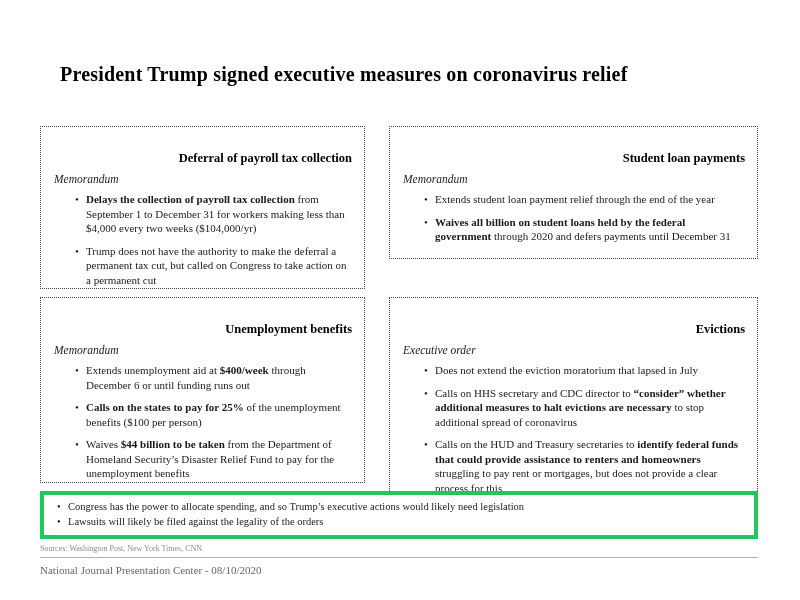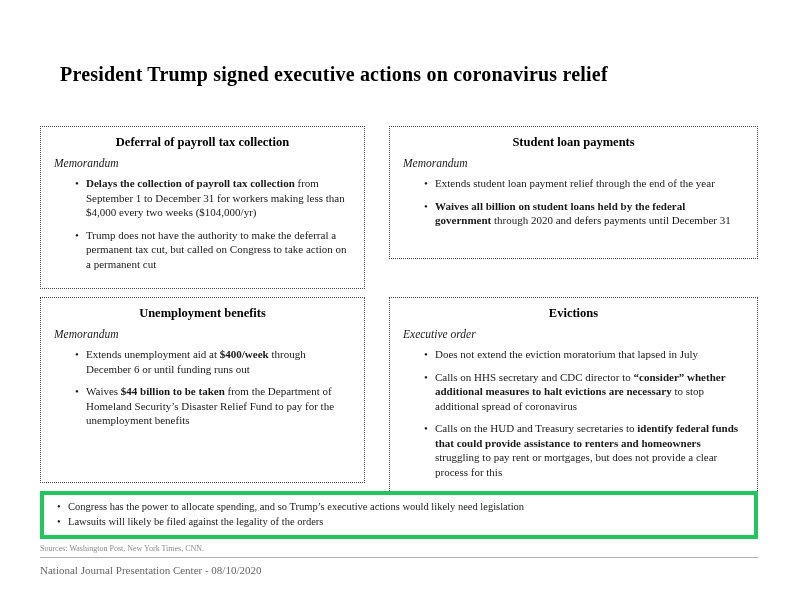--- a/index.html
+++ b/index.html
@@ -28,22 +28,22 @@
     border: 1px dotted #444444;
     padding: 8px 12px 6px 12px;
     box-sizing: border-box;
     background: #ffffff;
   }
   .box-1 { left: 40px;  top: 126px; width: 325px; height: 163px; }
   .box-2 { left: 389px; top: 126px; width: 369px; height: 133px; }
   .box-3 { left: 40px;  top: 297px; width: 325px; height: 186px; }
   .box-4 { left: 389px; top: 297px; width: 369px; height: 196px; }
   .box h2 {
-    margin: 0 0 7px 0;
-    text-align: center;
+    margin: 16px 0 7px 0;
+    text-align: right;
     font-size: 12.5px;
     font-weight: bold;
     color: #000000;
   }
   .subtitle {
     font-style: italic;
     font-size: 11.5px;
     margin: 0 0 7px 1px;
   }
   ul.bullets {
@@ -103,21 +103,21 @@
     top: 564px;
     font-size: 11px;
     color: #666666;
   }
 </style>
 </head>
 <body>
 
 <div class="slide">
 
-  <h1 class="title">President Trump signed executive actions on coronavirus relief</h1>
+  <h1 class="title">President Trump signed executive measures on coronavirus relief</h1>
 
   <section class="box box-1">
     <h2>Deferral of payroll tax collection</h2>
     <div class="subtitle">Memorandum</div>
     <ul class="bullets">
         <li><span class="b">Delays the collection of payroll tax collection</span><span> from September 1 to December 31 for workers making less than $4,000 every two weeks ($104,000/yr)</span></li>
         <li><span>Trump does not have the authority to make the deferral a permanent tax cut, but called on Congress to take action on a permanent cut</span></li>
       </ul>
   </section>
 
@@ -128,20 +128,21 @@
         <li><span>Extends student loan payment relief through the end of the year</span></li>
         <li><span class="b">Waives all billion on student loans held by the federal government</span><span> through 2020 and defers payments until December 31</span></li>
       </ul>
   </section>
 
   <section class="box box-3">
     <h2>Unemployment benefits</h2>
     <div class="subtitle">Memorandum</div>
     <ul class="bullets">
         <li><span>Extends unemployment aid at </span><span class="b">$400/week</span><span> through December 6 or until funding runs out</span></li>
+        <li><span class="b">Calls on the states to pay for 25%</span><span> of the unemployment benefits ($100 per person)</span></li>
         <li><span>Waives </span><span class="b">$44 billion to be taken</span><span> from the Department of Homeland Security’s Disaster Relief Fund to pay for the unemployment benefits</span></li>
       </ul>
   </section>
 
   <section class="box box-4">
     <h2>Evictions</h2>
     <div class="subtitle">Executive order</div>
     <ul class="bullets">
         <li><span>Does not extend the eviction moratorium that lapsed in July</span></li>
         <li><span>Calls on HHS secretary and CDC director to </span><span class="b">“consider” whether additional measures to halt evictions are necessary</span><span> to stop additional spread of coronavirus</span></li>

